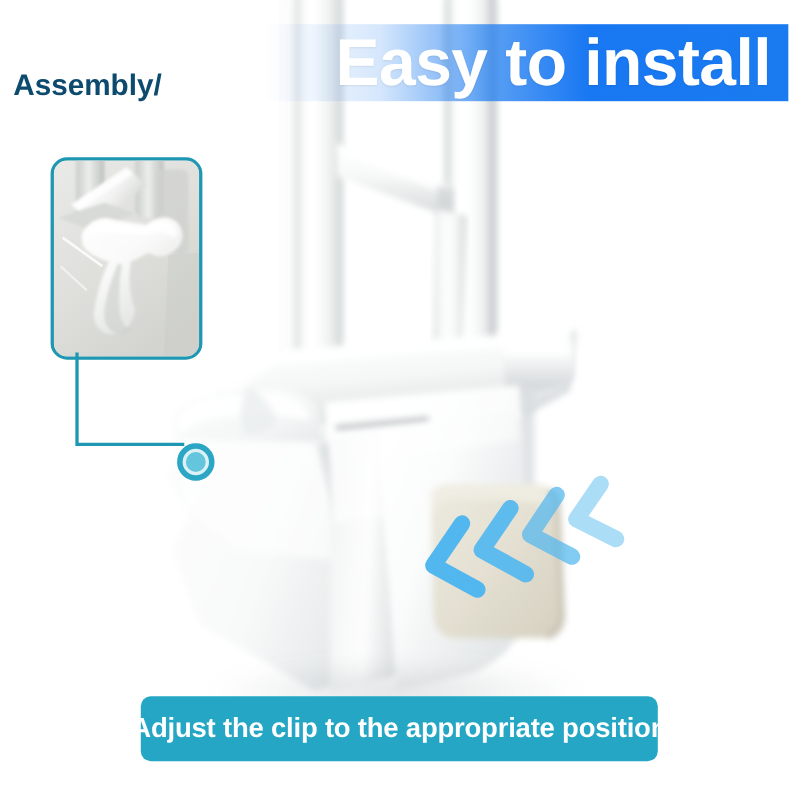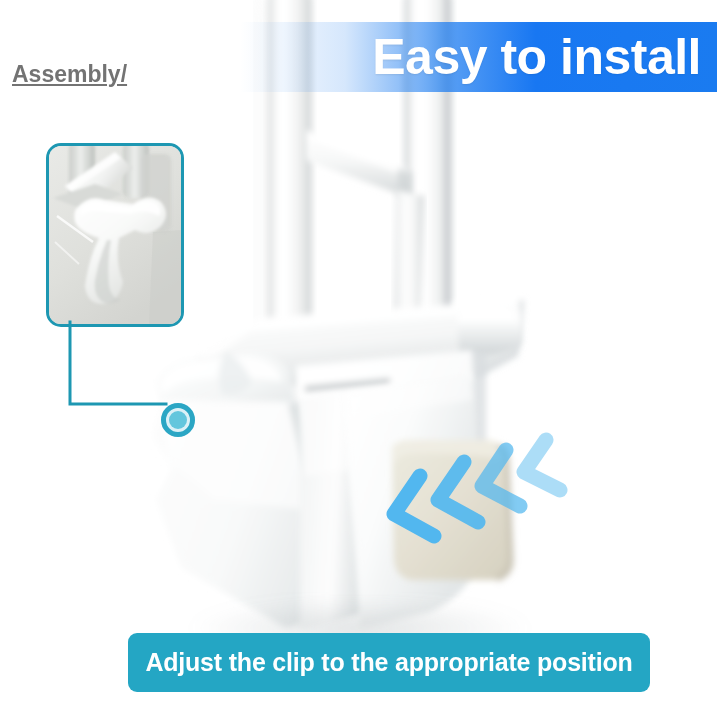--- a/index.html
+++ b/index.html
@@ -39,42 +39,41 @@
                 rgba(24,119,242,1) 62%,
                 #1a7bf0 100%);
     display: flex;
     align-items: center;
     justify-content: flex-end;
     box-sizing: border-box;
     padding-right: 16px;
   }
   #headline-banner .headline-text {
     color: #ffffff;
-    font-size: 50px;
+    font-size: 60px;
     font-weight: bold;
     letter-spacing: -0.5px;
     line-height: 1;
     white-space: nowrap;
     text-shadow: 0 1px 2px rgba(0,0,0,0.08);
   }
 
   
   #callout-label {
     position: absolute;
     left: 12px;
     top: 60px;
     width: 400px;
   }
   #callout-label .callout-line {
-    color: #737373;
-    font-size: 23px;
+    color: #0c4a6e;
+    font-size: 27px;
     font-weight: bold;
     line-height: 1.27;
     white-space: nowrap;
-    text-decoration: underline;
   }
 
   
   #magnifier-inset {
     position: absolute;
     left: 46px;
     top: 143px;
     width: 138px;
     height: 184px;
     border: 3px solid #1d97b2;
@@ -112,21 +111,21 @@
     width: 200px;
     height: 160px;
     pointer-events: none;
   }
 
   
   #caption-bar {
     position: absolute;
     left: 128px;
     top: 633px;
-    width: 522px;
+    width: 470px;
     height: 59px;
     background: #24a6c4;
     border-radius: 9px;
     display: flex;
     align-items: center;
     justify-content: center;
   }
   #caption-bar .caption-text {
     color: #ffffff;
     font-size: 25px;

